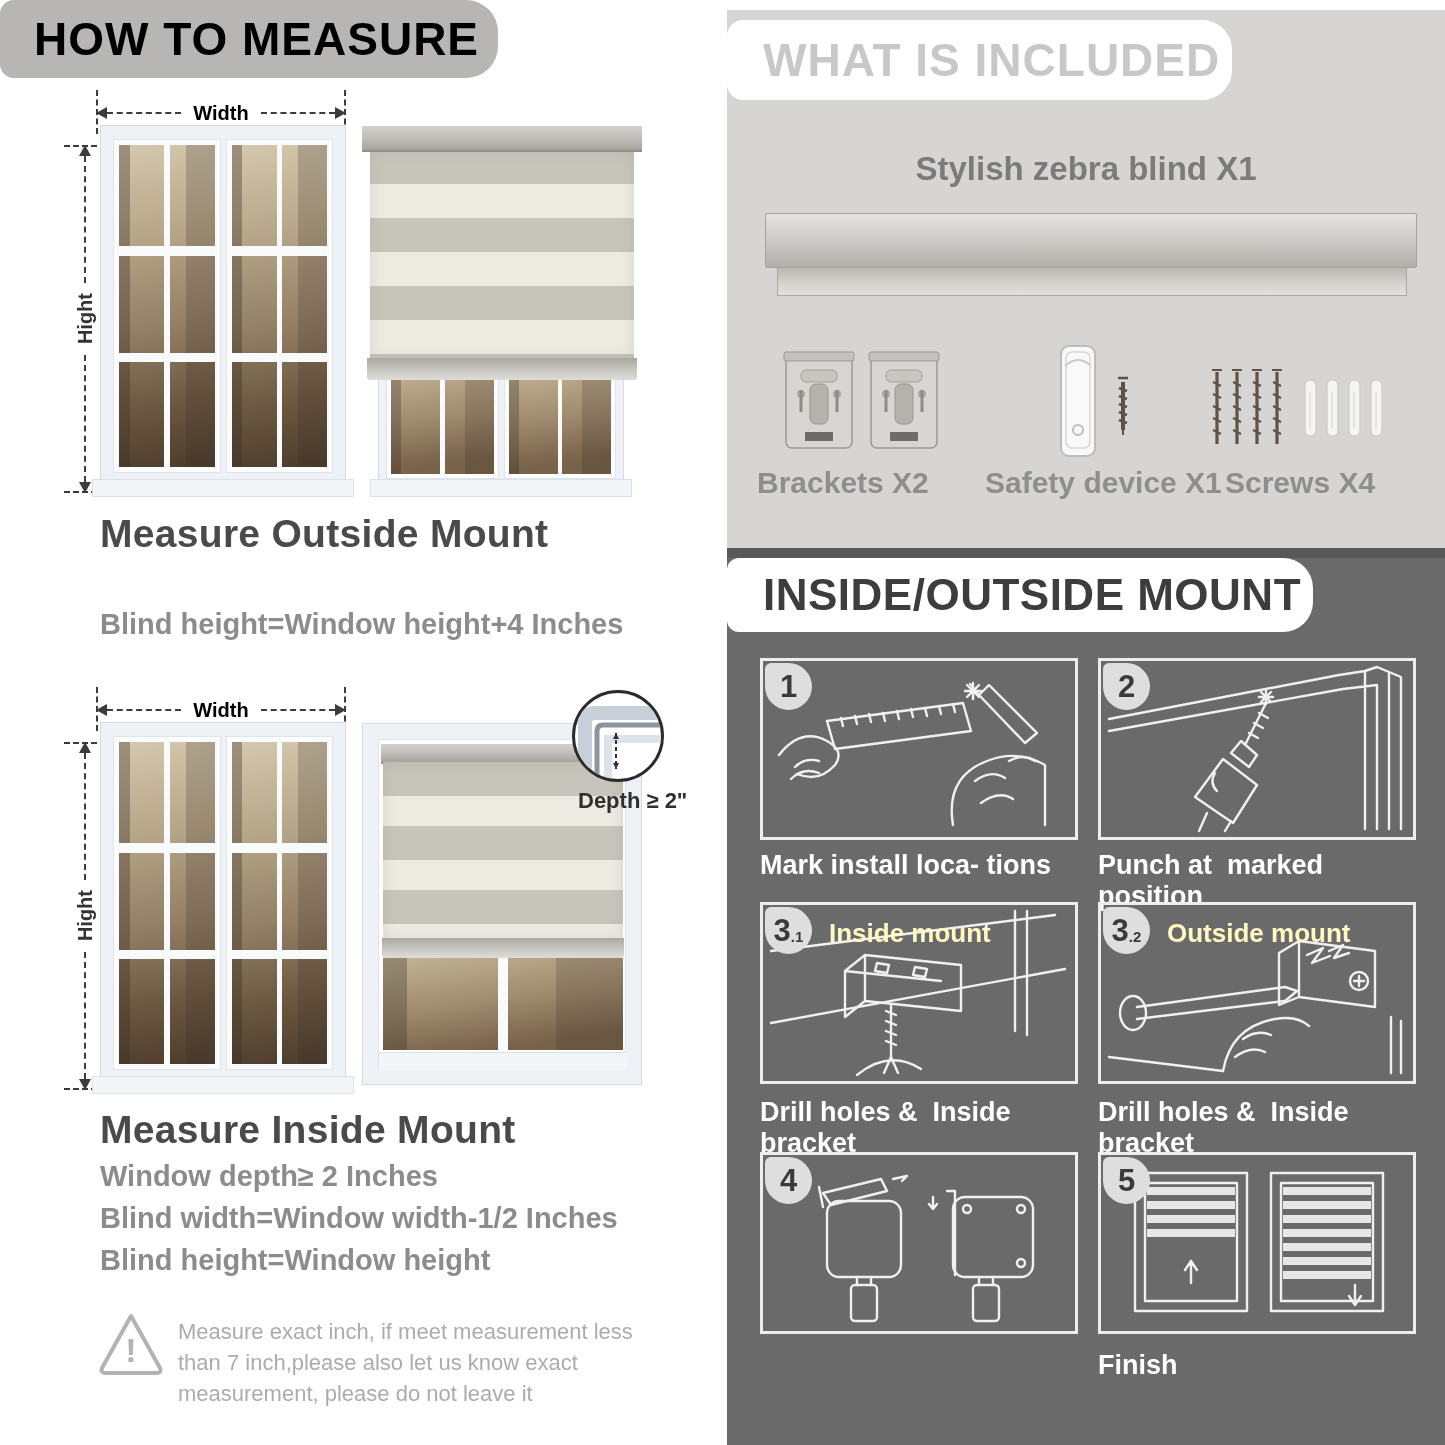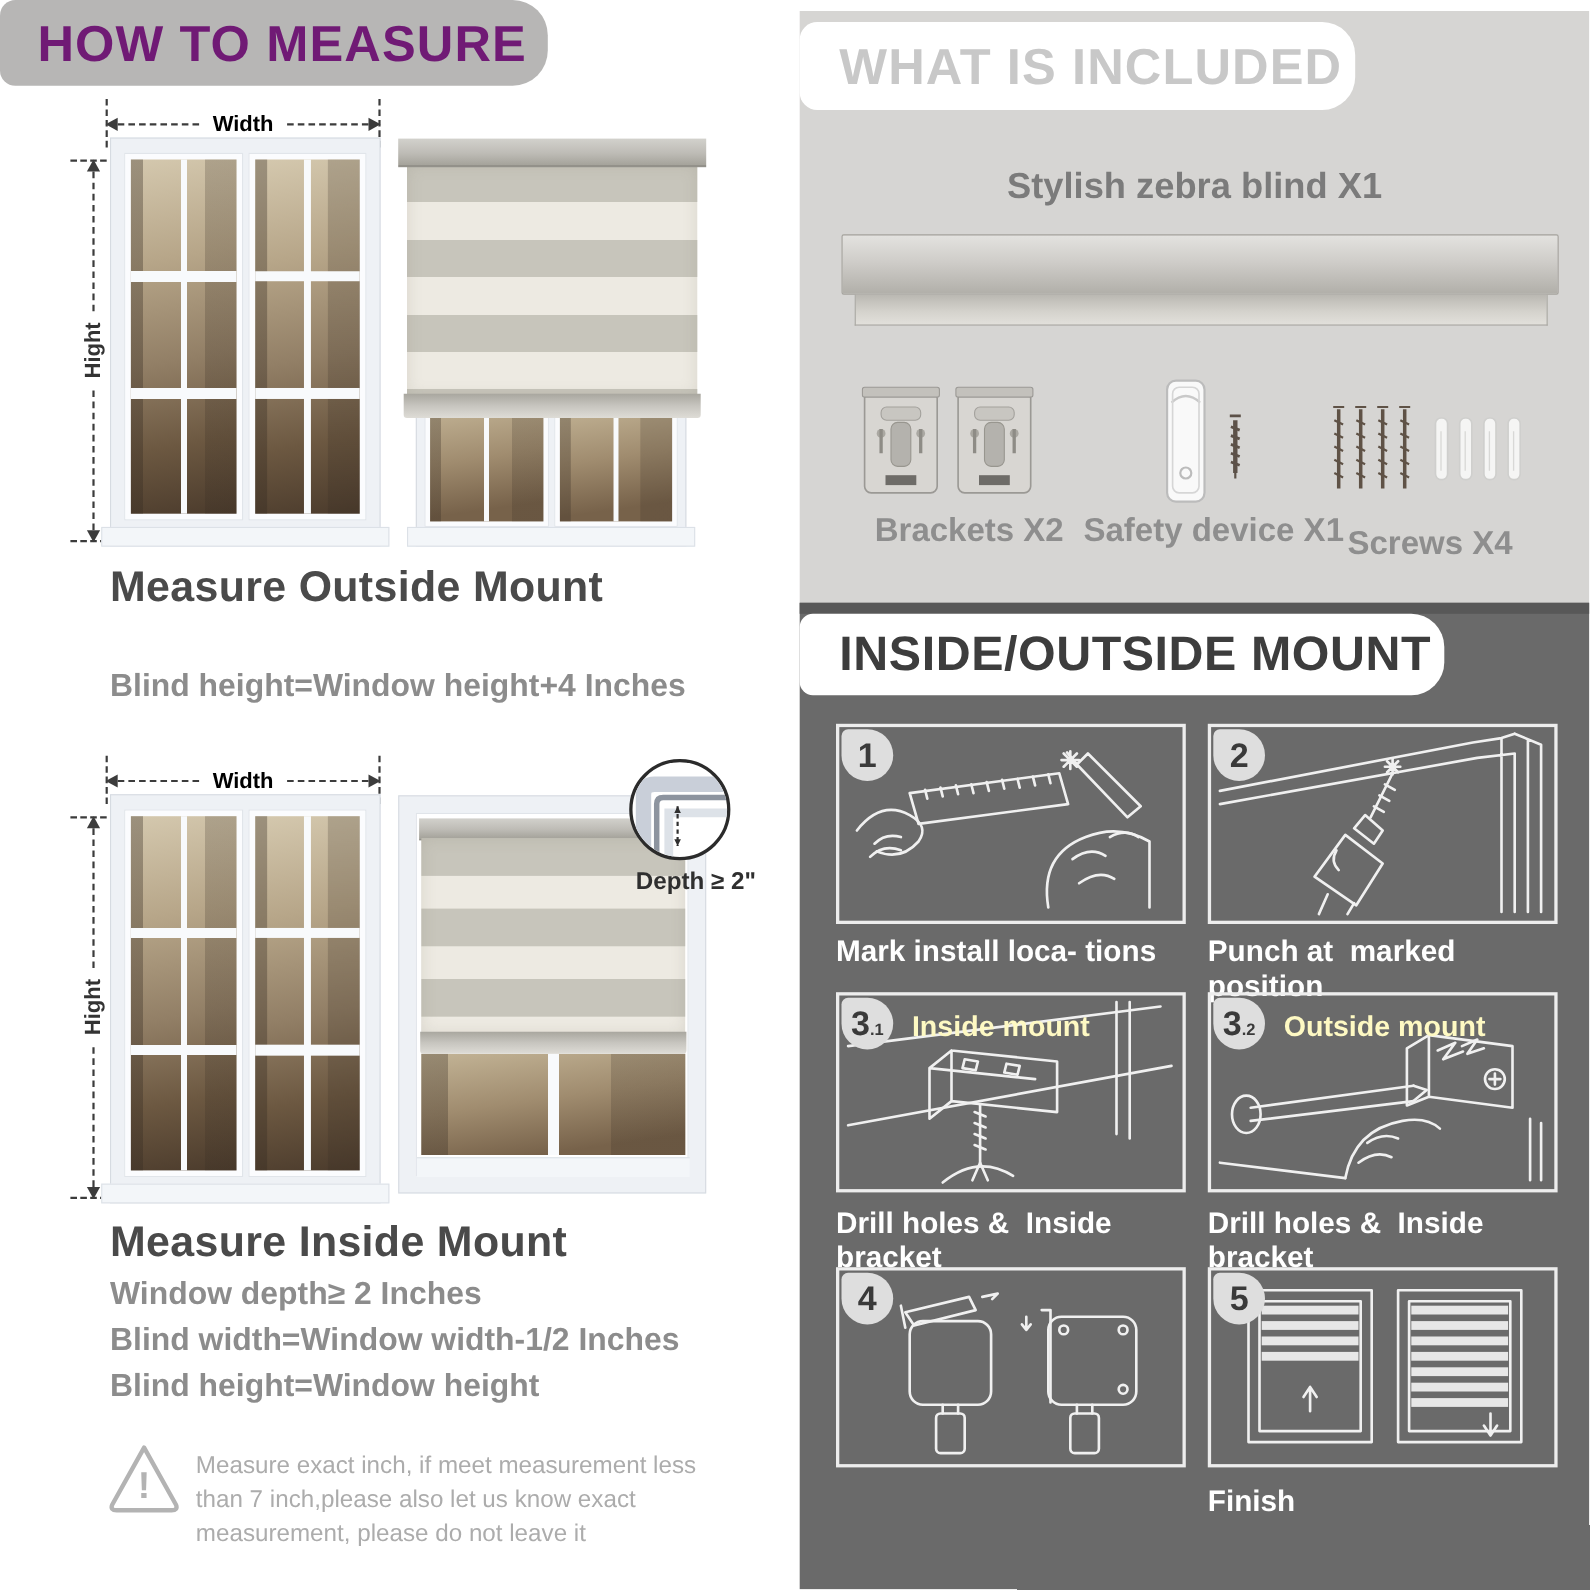--- a/index.html
+++ b/index.html
@@ -3,21 +3,21 @@
 <meta charset="utf-8">
 <style>
   * { margin:0; padding:0; box-sizing:border-box; }
   html,body { background:#ffffff; }
   body { font-family:"Liberation Sans", sans-serif; }
   .page { position:relative; width:1445px; height:1445px; background:#fff; overflow:hidden; }
   .abs { position:absolute; }
 
   
   .how-header { left:0; top:12; width:498px; height:78px; background:#b7b6b5;
-    border-radius:14px 32px 32px 14px; color:#701a75; font-size:46px; font-weight:bold;
+    border-radius:14px 32px 32px 14px; color:#000000; font-size:46px; font-weight:bold;
     letter-spacing:1px; line-height:78px; padding-left:34px; white-space:nowrap; }
 
   
   .window { background:#eef1f5; border:1px solid #d6dbe1; padding:14px 13px 24px;
     display:flex; gap:7px; }
   .sash { flex:1; background:#fff; border:5px solid #fbfcfe; box-shadow:0 0 0 1px #e1e5ea; position:relative; }
   .photo { position:absolute; inset:0;
     background-image:
       linear-gradient(90deg, rgba(0,0,0,0) 0 47%, #f8fafc 47% 53%, rgba(0,0,0,0) 53%),
       linear-gradient(180deg, rgba(0,0,0,0) 0 31.5%, #f8fafc 31.5% 34.5%, rgba(0,0,0,0) 34.5% 64.5%, #f8fafc 64.5% 67.5%, rgba(0,0,0,0) 67.5%),
@@ -69,21 +69,21 @@
   .wi-header { left:0; top:10px; width:505px; height:80px; background:#fff;
     border-radius:16px 30px 30px 16px; color:#c8c8c8; font-size:46px; font-weight:bold;
     letter-spacing:1px; line-height:80px; padding-left:36px; white-space:nowrap; }
   .product-lbl { left:0; top:140px; width:718px; text-align:center; font-size:33px; font-weight:bold; color:#7b7b7b; }
   .headrail { left:38px; top:203px; width:652px; height:55px;
     background:linear-gradient(180deg,#e3e2df 0%,#cfcdc9 45%,#b1afa9 100%);
     border:1px solid #a5a39d; border-radius:2px; }
   .underrail { left:50px; top:258px; width:630px; height:28px;
     background:linear-gradient(180deg,#bab8b2 0%,#d4d2cc 55%,#e2e0db 100%);
     border:1px solid #aaa8a2; border-top:none; }
-  .item-lbl { top:456px; text-align:right; font-size:30px; font-weight:bold; color:#8e8e8e; white-space:nowrap; }
+  .item-lbl { top:456px; text-align:left; font-size:30px; font-weight:bold; color:#8e8e8e; white-space:nowrap; }
 
   .right-dark { left:727px; top:548px; width:718px; height:897px; background:#6a6a6a; }
   .dark-edge { left:0; top:0; width:718px; height:10px; background:#585858; }
   .iom-header { left:0; top:10px; width:586px; height:74px; background:#fff;
     border-radius:12px 30px 30px 12px; color:#3d3d3d; font-size:44px; font-weight:bold;
     letter-spacing:0.5px; line-height:74px; padding-left:36px; white-space:nowrap; }
 
   .panel { width:318px; height:182px; border:3px solid #ededed; }
   .badge { position:absolute; left:2px; top:2px; width:47px; height:47px;
     background:#dedede; border-radius:6px 50% 50% 50%; color:#3a3a3a;
@@ -280,21 +280,21 @@
           <rect x="100" y="18" width="11" height="56" rx="5"></rect>
           <rect x="122" y="18" width="11" height="56" rx="5"></rect>
           <rect x="144" y="18" width="11" height="56" rx="5"></rect>
           <rect x="166" y="18" width="11" height="56" rx="5"></rect>
         </g>
         <g stroke="#d8d8d6" stroke-width="1.2">
           <path d="M105 30 v36 M127 30 v36 M149 30 v36 M171 30 v36"></path>
         </g>
       </svg>
     </div>
-    <div class="abs item-lbl" style="left:498px; width:150px;margin-top:12px;">Screws X4</div>
+    <div class="abs item-lbl" style="left:498px; width:150px;">Screws X4</div>
   </div>
 
   <div class="abs right-dark">
     <div class="abs dark-edge"></div>
     <div class="abs iom-header">
       <span>INSIDE/OUTSIDE MOUNT</span>
     </div>
 
     <div class="abs panel" style="left:33px; top:110px;">
       <div class="art">

